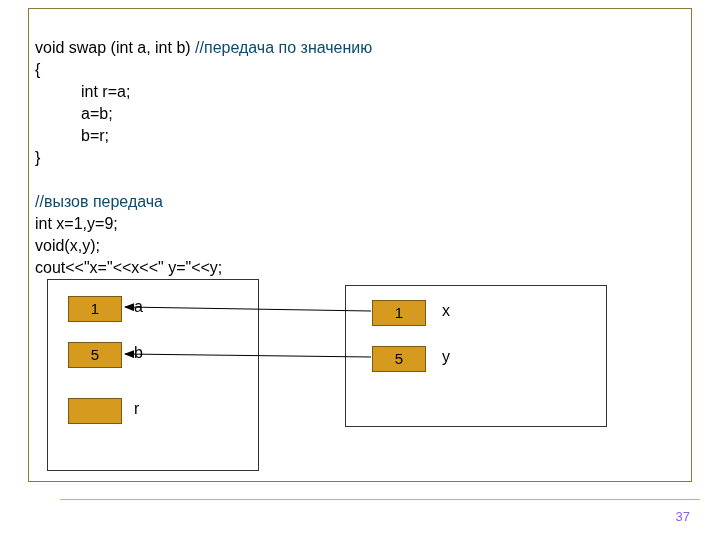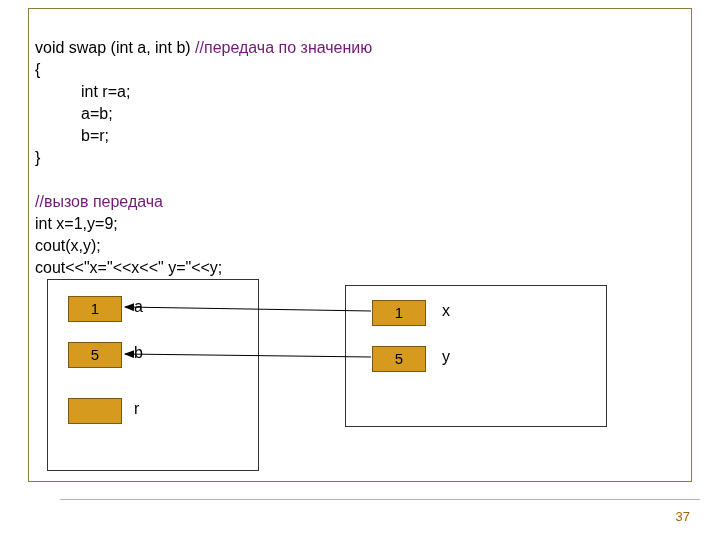--- a/index.html
+++ b/index.html
@@ -17,21 +17,21 @@
     border:1px solid #8a7a3c;
     background:#fff;
   }
   .code{
     position:absolute;left:6px;top:6px;right:6px;
     line-height:22px;
     white-space:pre;
     font-family:Arial,Helvetica,sans-serif;
     font-size:16px;
   }
-  .code .green{color:#701a75}
+  .code .green{color:#0c4a6e}
   .code .indent{display:inline-block;width:46px}
   .diagram{
     position:absolute;left:6px;right:6px;top:270px;bottom:6px;
   }
   .box{
     position:absolute;
     border:1px solid #333;
     background:#fff;
   }
   .boxL{left:12px;top:0;width:210px;height:190px}
@@ -51,39 +51,39 @@
     font-size:16px;
     color:#000;
   }
   svg.arrows{position:absolute;left:0;top:0;width:100%;height:100%;pointer-events:none}
   .hr{
     position:absolute;left:60px;right:20px;bottom:40px;height:0;
     border-top:1px solid #c9b86a;
   }
   .page-num{
     position:absolute;right:30px;bottom:16px;
-    font-size:13px;color:#a16207;
+    font-size:13px;color:#8b5cf6;
   }
 </style>
 </head>
 <body>
 
 <div class="frame">
 
   <div class="code">
 <span><span>void swap (int a, int b) </span><span class="green">//передача по значению</span></span>
 <span>{</span>
 <span><span class="indent"></span><span>int r=a;</span></span>
 <span><span class="indent"></span><span>a=b;</span></span>
 <span><span class="indent"></span><span>b=r;</span></span>
 <span>}</span>
 <span> </span>
 <span class="green">//вызов передача</span>
 <span>int x=1,y=9;</span>
-<span>cout(x,y);</span>
+<span>void(x,y);</span>
 <span>cout&lt;&lt;"x="&lt;&lt;x&lt;&lt;" y="&lt;&lt;y;</span>
   </div>
 
   <div class="diagram">
 
     <div class="box boxL">
       <div class="cell" style="left:20px;top:16px">1</div>
       <div class="lbl" style="left:86px;top:18px">a</div>
 
       <div class="cell" style="left:20px;top:62px">5</div>

